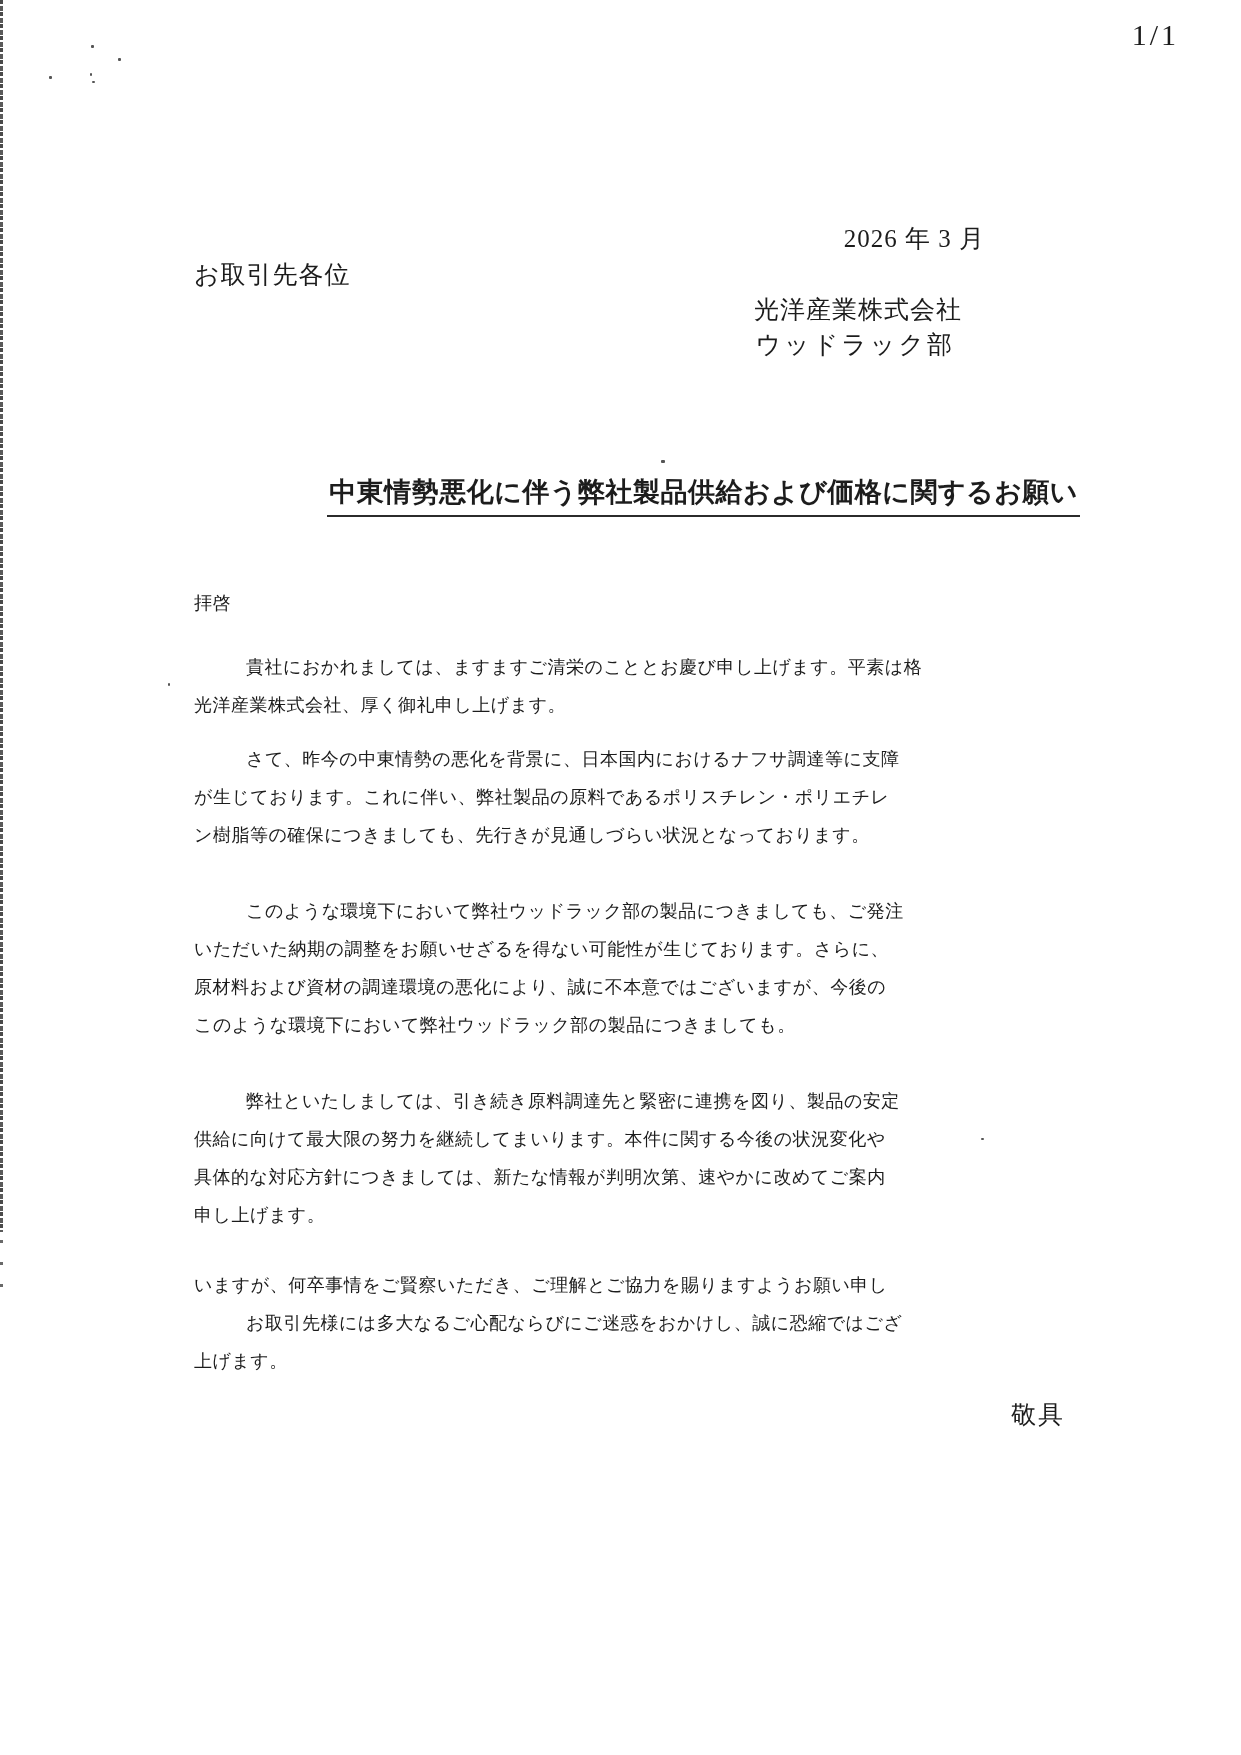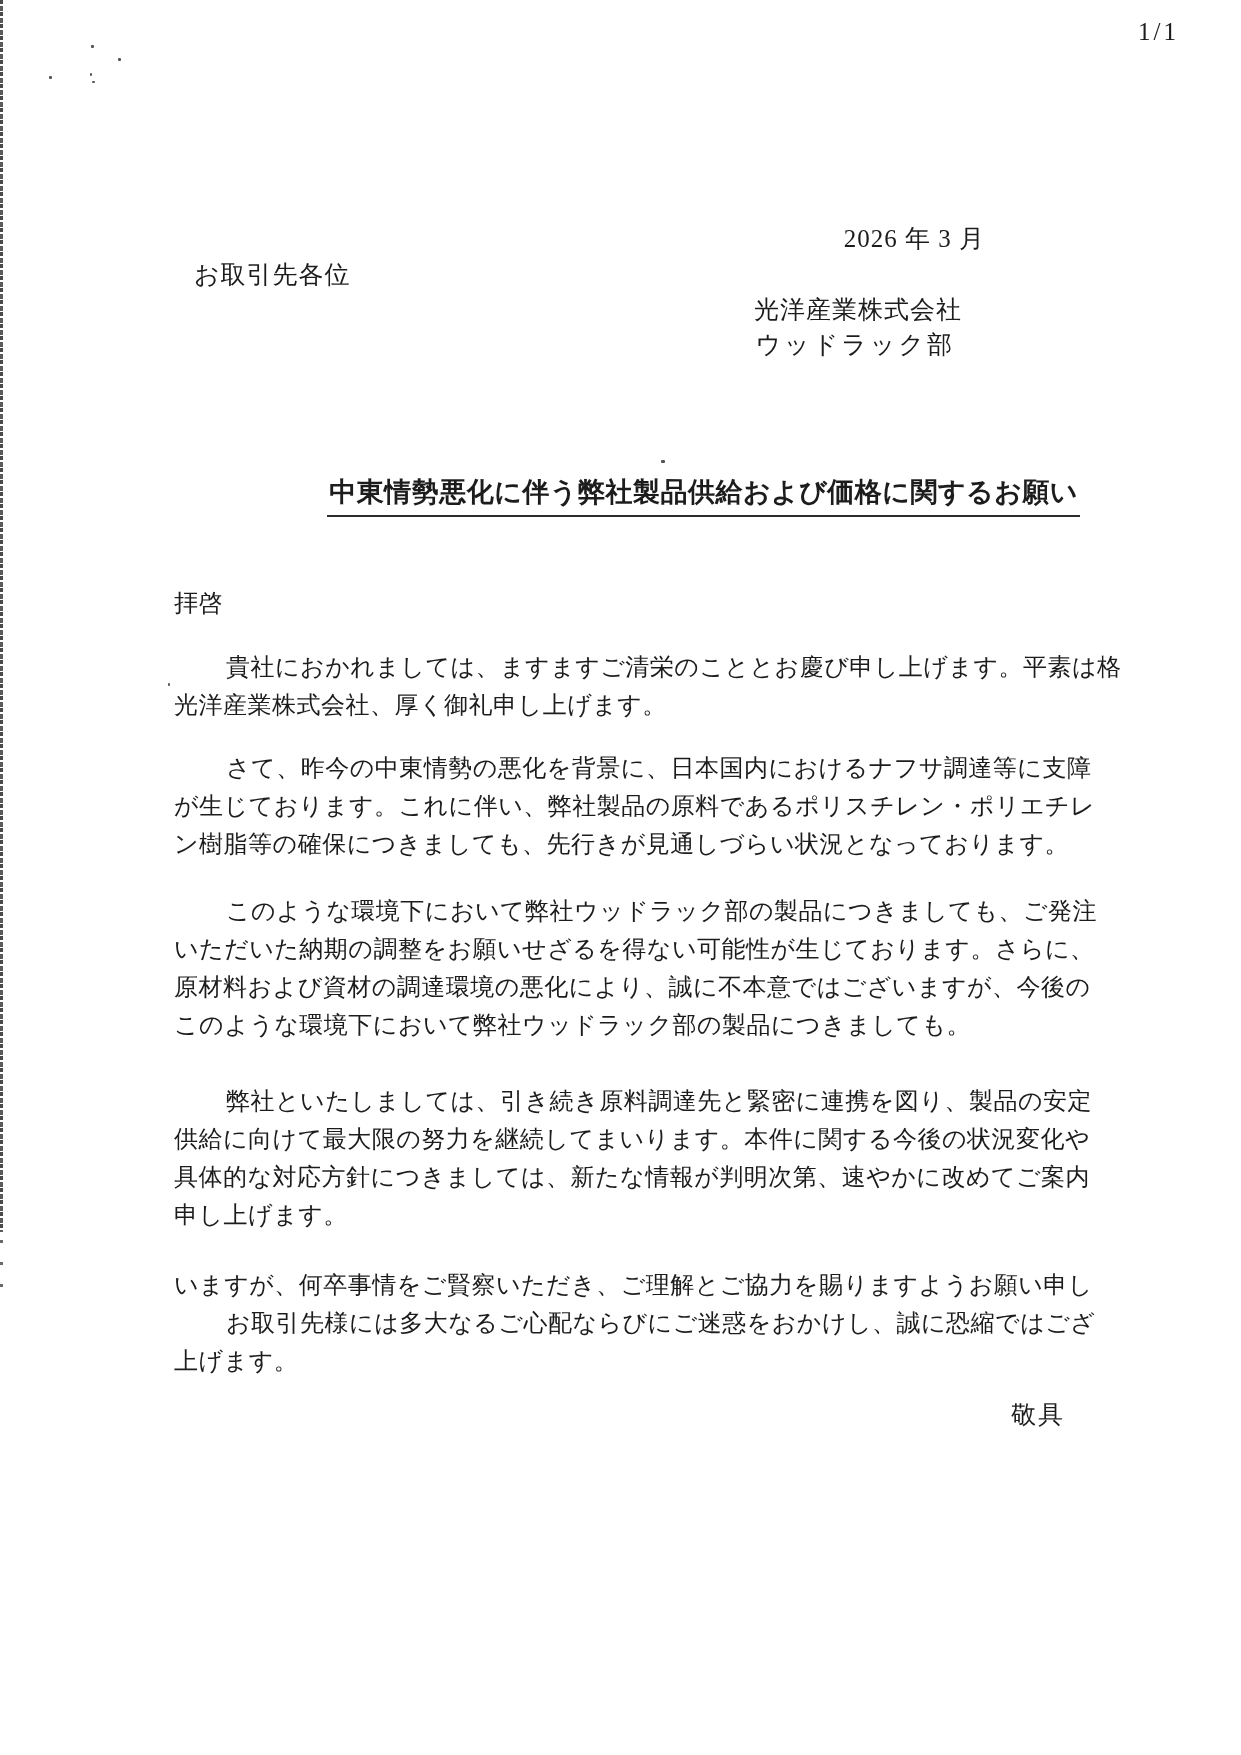--- a/index.html
+++ b/index.html
@@ -51,21 +51,21 @@
     position: absolute;
     background: #555;
     border-radius: 1px;
   }
 
   
   .page-number {
     position: absolute;
     top: 18px;
     right: 62px;
-    font-size: 25px;
+    font-size: 30px;
     letter-spacing: 3px;
   }
   .doc-date {
     position: absolute;
     top: 222px;
     right: 256px;
     font-size: 25px;
     letter-spacing: 1px;
   }
   .recipient {
@@ -103,31 +103,31 @@
     font-size: 27px;
     font-weight: 600;
     letter-spacing: 0.5px;
     padding: 0 2px 5px 2px;
     border-bottom: 2px solid #2b2b2b;
   }
 
   
   .body-block {
     position: absolute;
-    left: 174px;
+    left: 194px;
     width: 880px;
-    font-size: 24px;
+    font-size: 18px;
     line-height: 38px;
     letter-spacing: 0.5px;
   }
   .salutation { top: 584px; }
   .para .line { white-space: nowrap; }
   .para .line.indent { padding-left: 52px; }
   .p1 { top: 628px; margin-top: 20px; }
-  .p2 { top: 740px; margin-top: 9px; }
+  .p2 { top: 740px; }
   .p3 { top: 892px; }
   .p4 { top: 1082px; }
   .p5 { top: 1266px; }
   .closing {
     position: absolute;
     top: 1398px;
     right: 176px;
     font-size: 25px;
     letter-spacing: 2px;
   }

